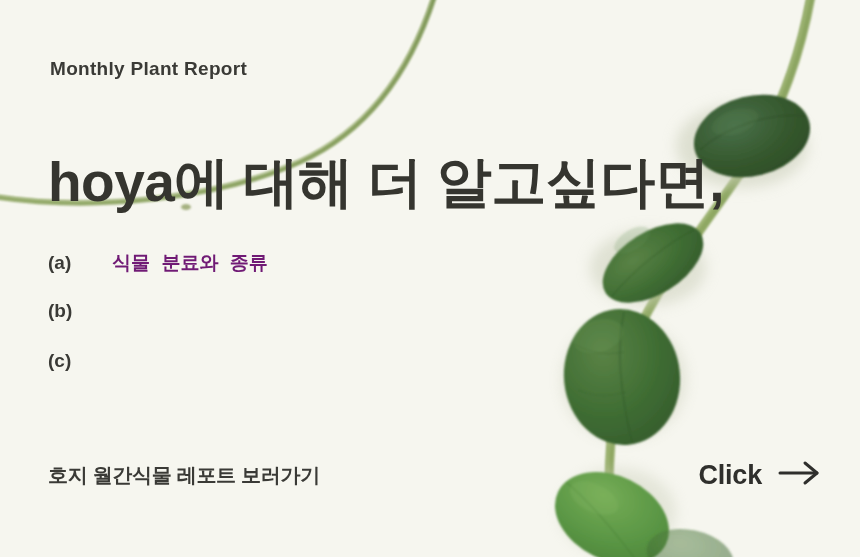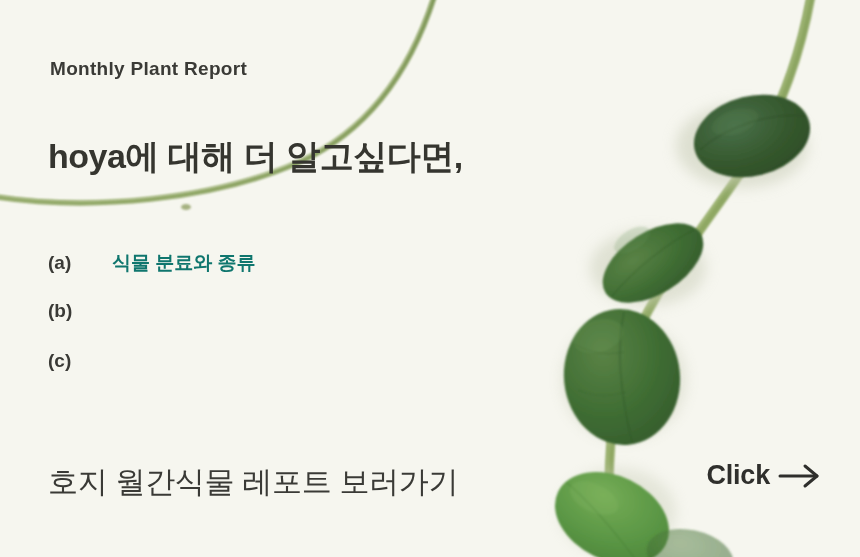--- a/index.html
+++ b/index.html
@@ -45,21 +45,21 @@
     font-weight: bold;
     letter-spacing: 0.3px;
     color: #3a3a36;
     white-space: nowrap;
   }
 
   #headline {
     position: absolute;
     left: 48px;
     top: 113px;
-    font-size: 34px;
+    font-size: 55px;
     font-weight: bold;
     letter-spacing: -0.5px;
     color: #35352f;
     white-space: nowrap;
     line-height: 1.18;
   }
 
   #item-list {
     position: absolute;
     left: 48px;
@@ -76,42 +76,42 @@
   .list-marker {
     width: 64px;
     flex: 0 0 64px;
     font-size: 19px;
     font-weight: bold;
     color: #3a3a36;
   }
   .list-text {
     font-size: 19px;
     font-weight: bold;
-    color: #0f766e;
-    white-space: nowrap;
+    color: #701a75;
+    white-space: nowrap;
+    font-family: Liberation Mono, monospace;
   }
 
   #cta-label {
     position: absolute;
     left: 48px;
     top: 462px;
-    font-size: 30px;
-    font-weight: normal;
+    font-size: 20px;
+    font-weight: bold;
     letter-spacing: -0.3px;
     color: #3a3a36;
     white-space: nowrap;
   }
 
   #cta-button {
     position: absolute;
     right: 38px;
     top: 460px;
     display: flex;
-    align-items: center;
-    gap: 8px;
+    gap: 16px;
     cursor: pointer;
   }
   #cta-button-label {
     font-size: 27px;
     font-weight: bold;
     letter-spacing: -0.2px;
     color: #2f2f2c;
     white-space: nowrap;
   }
   #arrow-right-icon {

